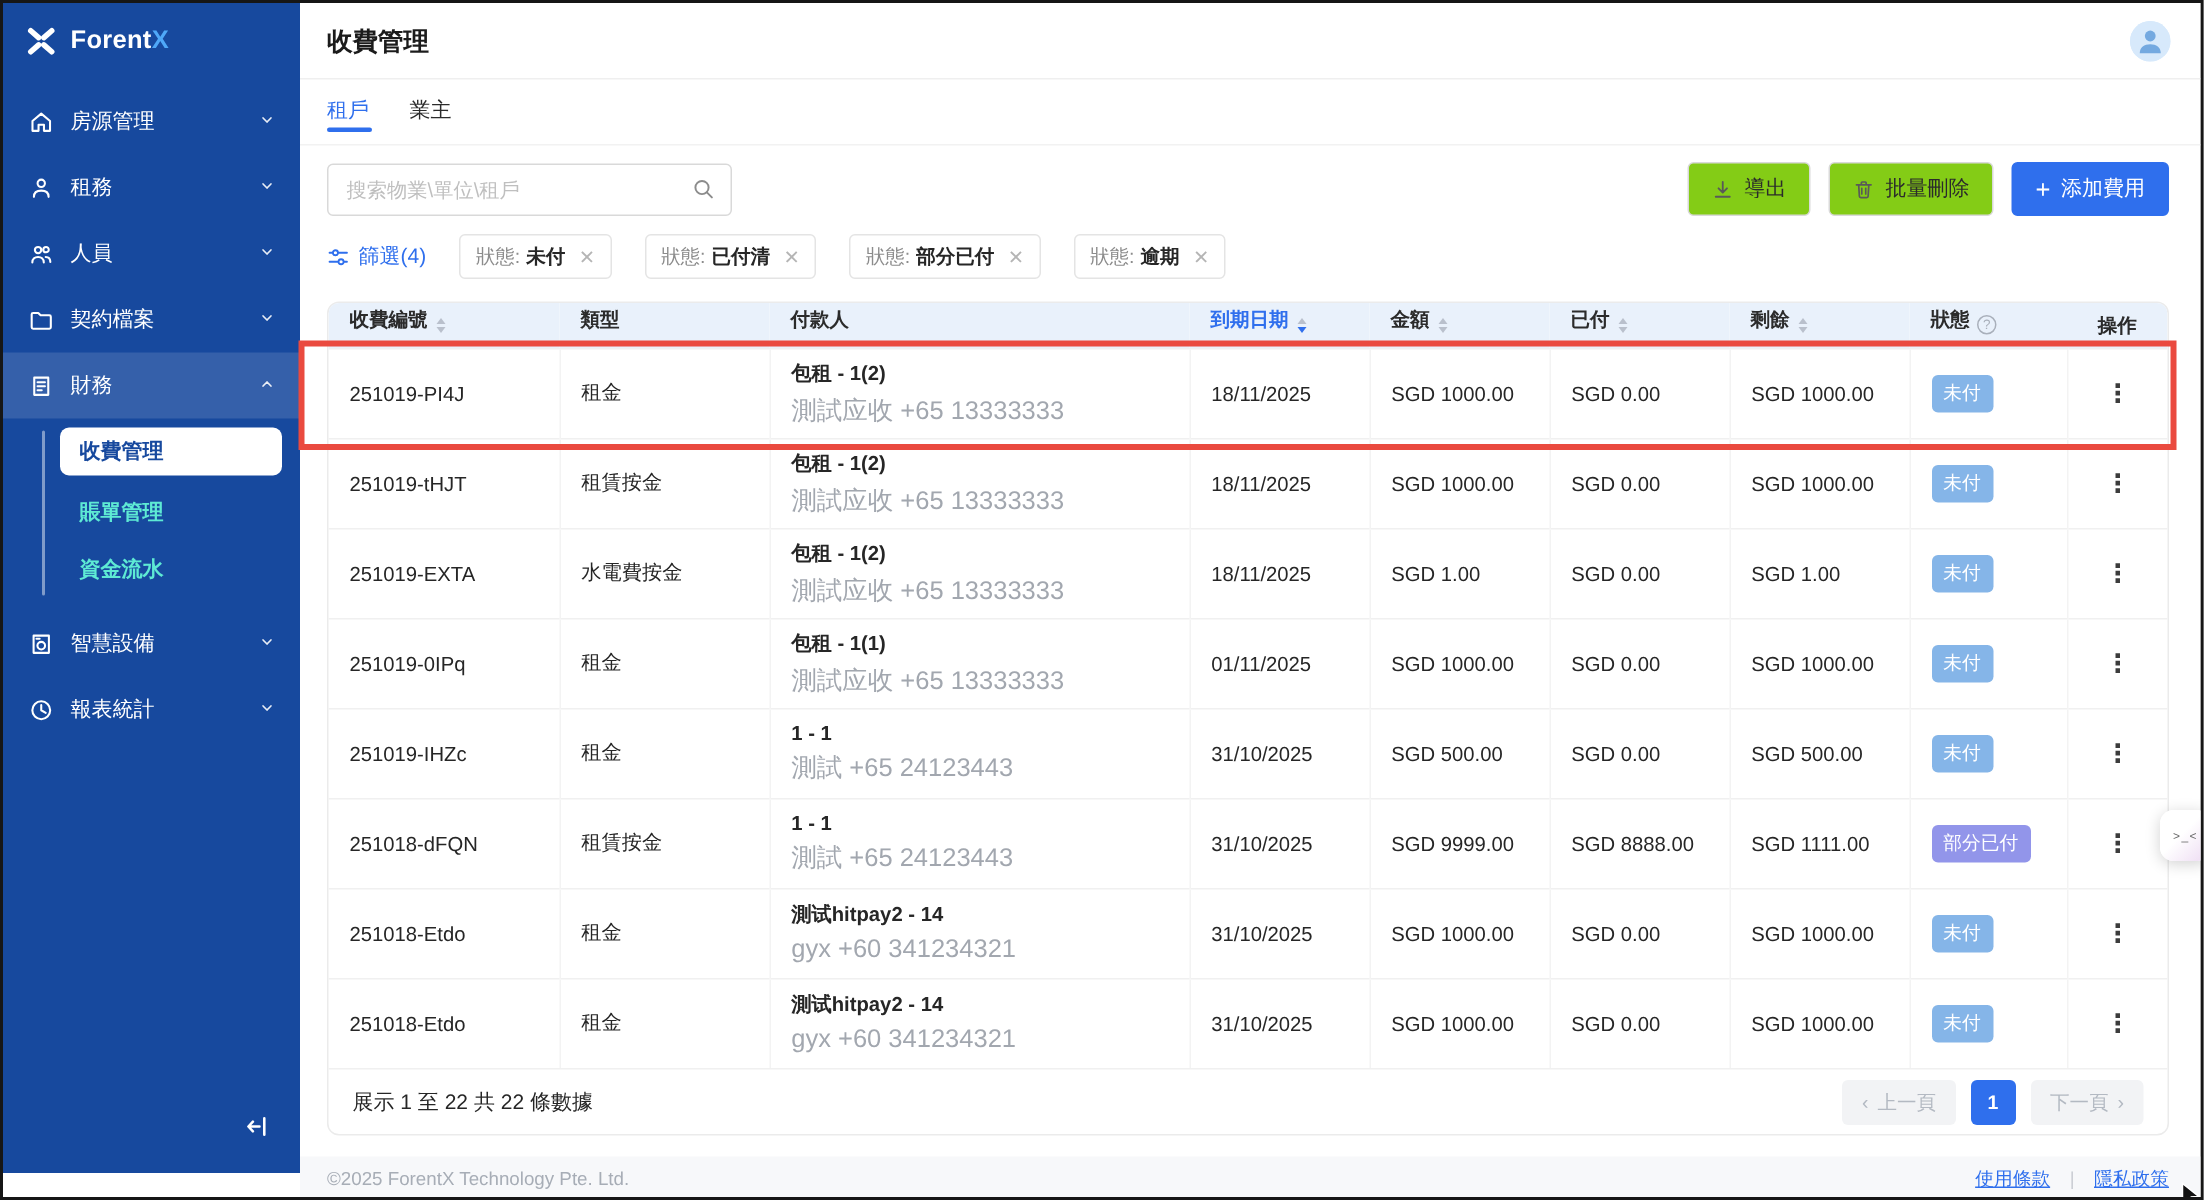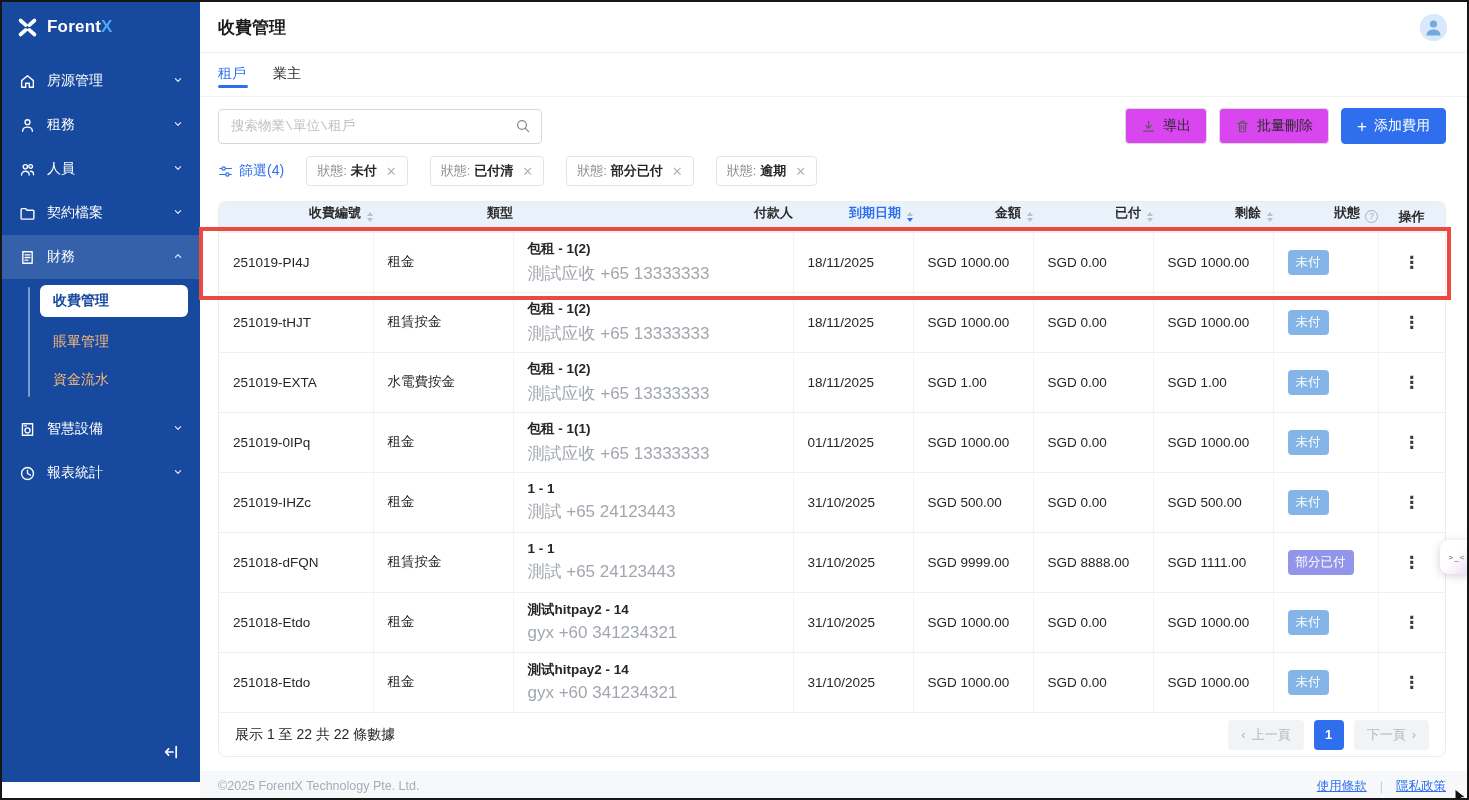--- a/index.html
+++ b/index.html
@@ -25,71 +25,71 @@
   }
   .nav-item.parent-active{ background:rgba(255,255,255,0.13); }
   .nav-icon{ width:17px; height:17px; margin-right:11px; display:flex; align-items:center; }
   .nav-icon svg{ width:17px; height:17px; }
   .nav-label{ flex:1; }
   .nav-chevron svg{ width:12px; height:12px; opacity:.9; }
   .submenu{ position:relative; padding:6px 0 8px 0; }
   .submenu-line{ position:absolute; left:26px; top:8px; bottom:10px; width:2px; background:rgba(255,255,255,0.45); border-radius:1px; }
   .submenu-item{
     margin:0 12px 6px 38px; height:32px; display:flex; align-items:center;
-    padding-left:13px; font-size:14px; border-radius:6px; cursor:pointer; color:#fdba74;
+    padding-left:13px; font-size:14px; border-radius:6px; cursor:pointer; color:#5eead4;font-weight:bold;
   }
   .submenu-item.active{ background:#fff; color:var(--sidebar,#17499E); font-weight:700; }
   .submenu-item:not(.active){ height:38px; margin-bottom:0; }
   .collapse-btn{ position:absolute; right:19px; bottom:17px; cursor:pointer; }
   .collapse-btn svg{ width:18px; height:18px; }
   
   .main{ position:absolute; left:198px; right:0; top:0; bottom:0; background:#fff; }
   .app-header{
     height:51px; display:flex; align-items:center; justify-content:space-between;
     padding:0 20px 0 18px; border-bottom:1px solid #EFEFEF;
   }
   .page-title{ font-size:17px; font-weight:700; color:#1b1b1b; }
   .avatar{ width:27px; height:27px; border-radius:50%; background:#D7E9FB; display:flex; align-items:center; justify-content:center; cursor:pointer; }
   .avatar svg{ width:27px; height:27px; }
   .tabbar{ height:44px; padding:0 18px; display:flex; gap:27px; border-bottom:1px solid #F2F2F2; }
   .tab{ padding-top:12px; font-size:14px; color:#2b2b2b; cursor:pointer; position:relative; }
   .tab.active{ color:var(--accent,#2F6FED); }
   .tab.active::after{ content:""; position:absolute; left:0; right:-2px; bottom:8px; height:3px; border-radius:2px; background:var(--accent,#2F6FED); }
   .toolbar{ margin:11px 21px 0 18px; display:flex; align-items:center; justify-content:space-between; }
-  .search-box{ position:relative; width:324px;font-family:Liberation Mono, monospace; }
+  .search-box{ position:relative; width:270px; }
   .search-box input{
     width:100%; height:35px; border:1px solid #D9D9D9; border-radius:4px;
     padding:0 34px 0 12px; font-size:13.5px; color:#333; outline:none;
     font-family:inherit;
   }
   .search-box input::placeholder{ color:#BFBFBF; }
   .search-icon{ position:absolute; right:11px; top:9px; }
   .btn-group{ display:flex; gap:12px; }
   .btn{
     height:36px; display:flex; align-items:center; gap:7px; padding:0 15px;
-    border:1px solid #D9D9D9; border-radius:4px; background:#d946ef; font-size:14px;
+    border:1px solid #D9D9D9; border-radius:4px; background:#84cc16; font-size:14px;
     color:#2b2b2b; cursor:pointer; font-family:inherit;
   }
   .btn.primary{ background:var(--accent,#2F6FED); border-color:var(--accent,#2F6FED); color:#fff; }
   .btn .plus{ font-size:17px; font-weight:400; line-height:1; }
   .filterbar{ margin:12px 21px 0 18px; display:flex; align-items:center; gap:22px; }
   .filter-toggle{ display:flex; align-items:center; gap:6px; color:var(--accent,#2F6FED); font-size:14px; cursor:pointer; }
   .chip{
     height:30px; display:flex; align-items:center; border:1px solid #E4E4E4;
     border-radius:4px; padding:0 10px; font-size:13px; background:#fff;
   }
   .chip .f{ color:#8C8C8C; margin-right:4px; }
   .chip .v{ color:#262626; font-weight:700; }
   .chip .x{ margin-left:9px; color:#B5B5B5; font-size:13px; cursor:pointer; line-height:1; }
   
   .table-wrap{ margin:15px 21px 0 18px; border:1px solid #EBEBEB; border-radius:8px; overflow:hidden; }
   table{ width:100%; border-collapse:collapse; table-layout:fixed; }
   thead th{
     height:30px; background:var(--thead,#E9F1FB); font-size:13px; font-weight:700;
-    color:#2b2b2b; text-align:right; padding:0 0 7px 14px; white-space:nowrap;
+    color:#2b2b2b; text-align:left; padding:0 0 7px 14px; white-space:nowrap;
   }
   thead th.c-op{ text-align:center; padding:0; }
   thead th .hl{ color:var(--accent,#2F6FED); }
   .sort{ display:inline-flex; flex-direction:column; gap:2px; margin-left:6px; vertical-align:1px; }
   .sort i{ display:block; width:0; height:0; border-left:3.5px solid transparent; border-right:3.5px solid transparent; }
   .sort .up{ border-bottom:4.5px solid #B9C0CC; }
   .sort .down{ border-top:4.5px solid #B9C0CC; }
   .sort .down.on{ border-top-color:var(--accent,#2F6FED); }
   .help{
     display:inline-flex; width:13px; height:13px; border:1px solid #A9B0BB; border-radius:50%;

